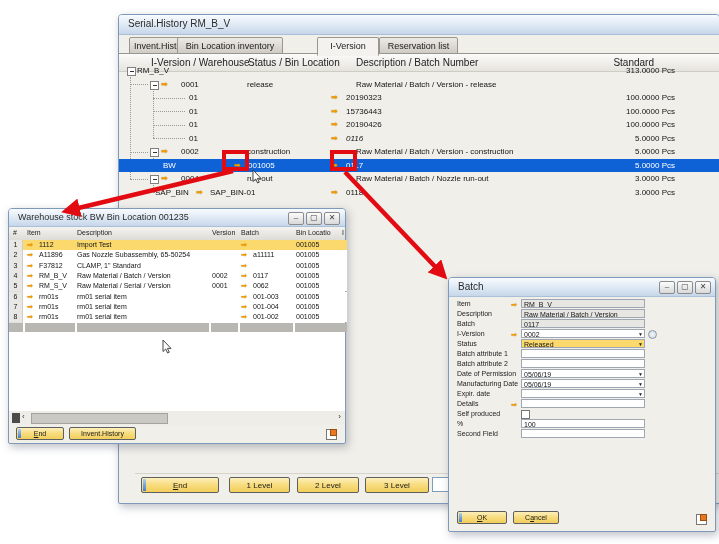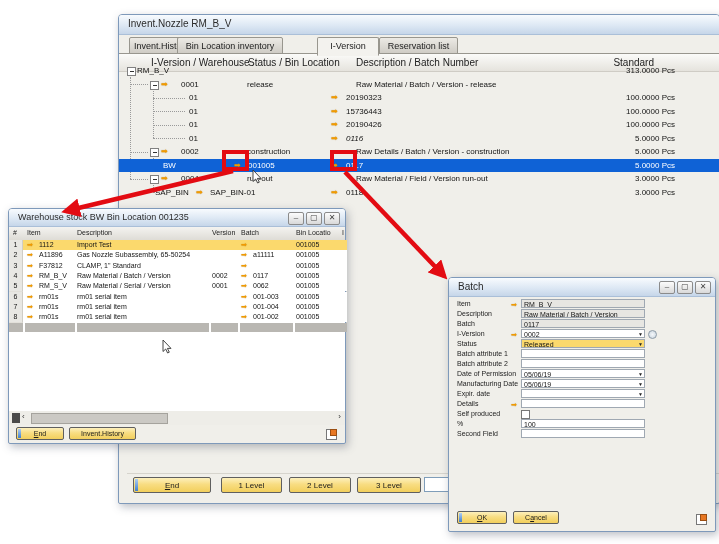--- a/index.html
+++ b/index.html
@@ -30,21 +30,21 @@
   .trow{position:absolute;left:0;width:601px;height:13.5px;line-height:13.5px;font-size:8px;white-space:nowrap;}
   .trow.sel{background:#0f62d6;color:#fff;}
   .trow span{position:absolute;line-height:13.5px;}
   .inv{position:absolute;right:45px;width:130px;text-align:right;}
   .minusbox{position:absolute;top:3px;width:7px;height:7px;border:1px solid #808080;
             background:linear-gradient(#333,#333) center/4px 1px no-repeat,#fff;}
   .ar{position:absolute;top:0;color:#f29b00;font-size:8px;font-family:"DejaVu Sans",sans-serif;
       text-shadow:0 0 1px rgba(122,82,0,.55);}
   .dot-h{position:absolute;height:0;border-top:1px dotted #9a9a9a;}
   .dot-v{position:absolute;width:0;border-left:1px dotted #9a9a9a;}
-  .footerbar{position:absolute;left:8px;right:0;top:458px;height:31px;border-top:1px solid #d6d4cd;}
+  .footerbar{position:absolute;left:16px;right:0;top:458px;height:31px;border-top:1px solid #d6d4cd;}
   .btn{position:absolute;box-sizing:border-box;background:linear-gradient(180deg,#fdf0bc,#f8dd82 45%,#f2cf5c);
        border:1px solid #5f5f5f;border-radius:2px;font-size:8px;text-align:center;color:#1a1a1a;
        overflow:hidden;white-space:nowrap;}
   .btn.default::before{content:"";position:absolute;left:1px;top:1px;bottom:1px;width:3px;
        background:linear-gradient(180deg,#aecdf2,#3f7fd0);}
   
   #whwin{left:8px;top:208px;width:338px;height:236px;}
   #whwin .titlebar{height:17px;}
   .whhead{position:absolute;left:0;right:0;top:18px;height:13px;
           background:linear-gradient(180deg,#f4f3f0,#dedcd6);border-bottom:1px solid #b5b3ac;}
@@ -82,21 +82,21 @@
   .redrect{position:absolute;box-sizing:border-box;border:4px solid #e30b12;z-index:40;}
   #overlay{position:absolute;left:0;top:0;width:719px;height:544px;z-index:50;pointer-events:none;}
 </style>
 </head>
 <body>
 
 <div class="stage">
 
   <div class="win" id="mainwin">
     <div class="titlebar">
-      <span class="title-text">Invent.Nozzle RM_B_V</span>
+      <span class="title-text">Serial.History RM_B_V</span>
     </div>
     <div class="tabbar">
         <div class="tab" style="left: 10px; width: 63px;">Invent.History</div>
         <div class="tab" style="left: 58px; width: 104px;">Bin Location inventory</div>
         <div class="tab active" style="left: 198px; width: 60px;">I-Version</div>
         <div class="tab" style="left: 260px; width: 77px;">Reservation list</div>
       </div>
     <div class="tabline"></div>
     <div class="colhead">
       <span style="left:32px">I-Version /  Warehouse</span>
@@ -153,37 +153,37 @@
           <span style="left: 70px;">01</span>
           <span class="ar" style="left: 212px;">➡</span>
           <span style="left: 227px; font-style: italic;">0116</span>
           <span class="inv">5.0000 Pcs</span>
         </div>
         <div class="trow" style="top: 130px;">
           <span class="minusbox" style="left: 31px;"></span>
           <span class="ar" style="left: 42px;">➡</span>
           <span style="left: 62px;">0002</span>
           <span style="left: 128px;">construction</span>
-          <span style="left: 237px;">Raw Details / Batch / Version - construction</span>
+          <span style="left: 237px;">Raw Material / Batch / Version - construction</span>
           <span class="inv">5.0000 Pcs</span>
         </div>
         <div class="trow sel" style="top: 143.5px;">
           <span style="left: 44px;">BW</span>
           <span class="ar" style="left: 115px;">➡</span>
           <span style="left: 129px;">001005</span>
           <span class="ar" style="left: 212px;">➡</span>
           <span style="left: 227px;">0117</span>
           <span class="inv">5.0000 Pcs</span>
         </div>
         <div class="trow" style="top: 157px;">
           <span class="minusbox" style="left: 31px;"></span>
           <span class="ar" style="left: 42px;">➡</span>
           <span style="left: 62px;">0004</span>
           <span style="left: 128px;">run-out</span>
-          <span style="left: 237px;">Raw Material / Field / Version  run-out</span>
+          <span style="left: 237px;">Raw Material / Batch / Nozzle  run-out</span>
           <span class="inv">3.0000 Pcs</span>
         </div>
         <div class="trow" style="top: 170.5px;">
           <span style="left: 36px;">SAP_BIN</span>
           <span class="ar" style="left: 77px;">➡</span>
           <span style="left: 91px;">SAP_BIN-01</span>
           <span class="ar" style="left: 212px;">➡</span>
           <span style="left: 227px;">0118</span>
           <span class="inv">3.0000 Pcs</span>
         </div>

